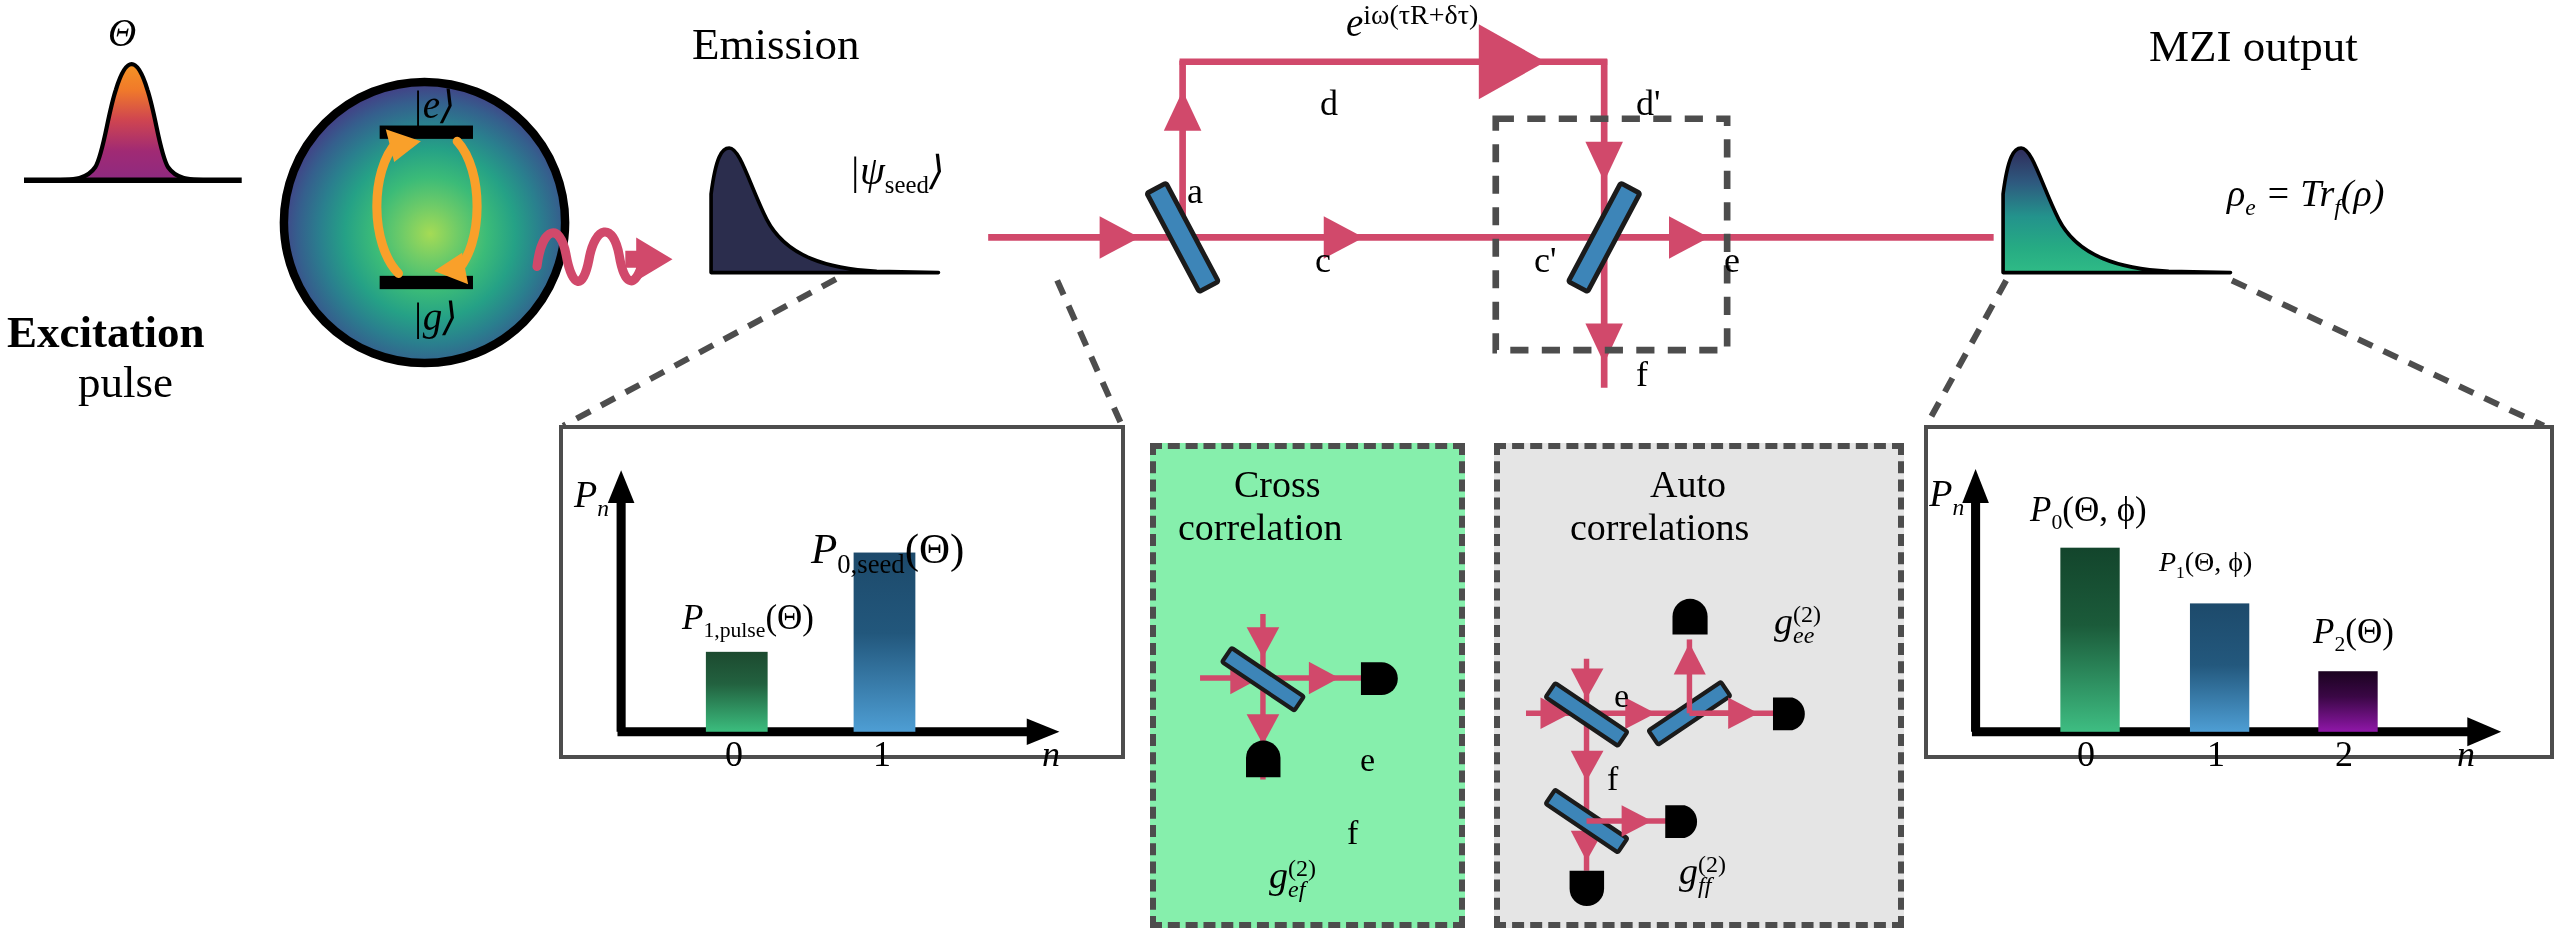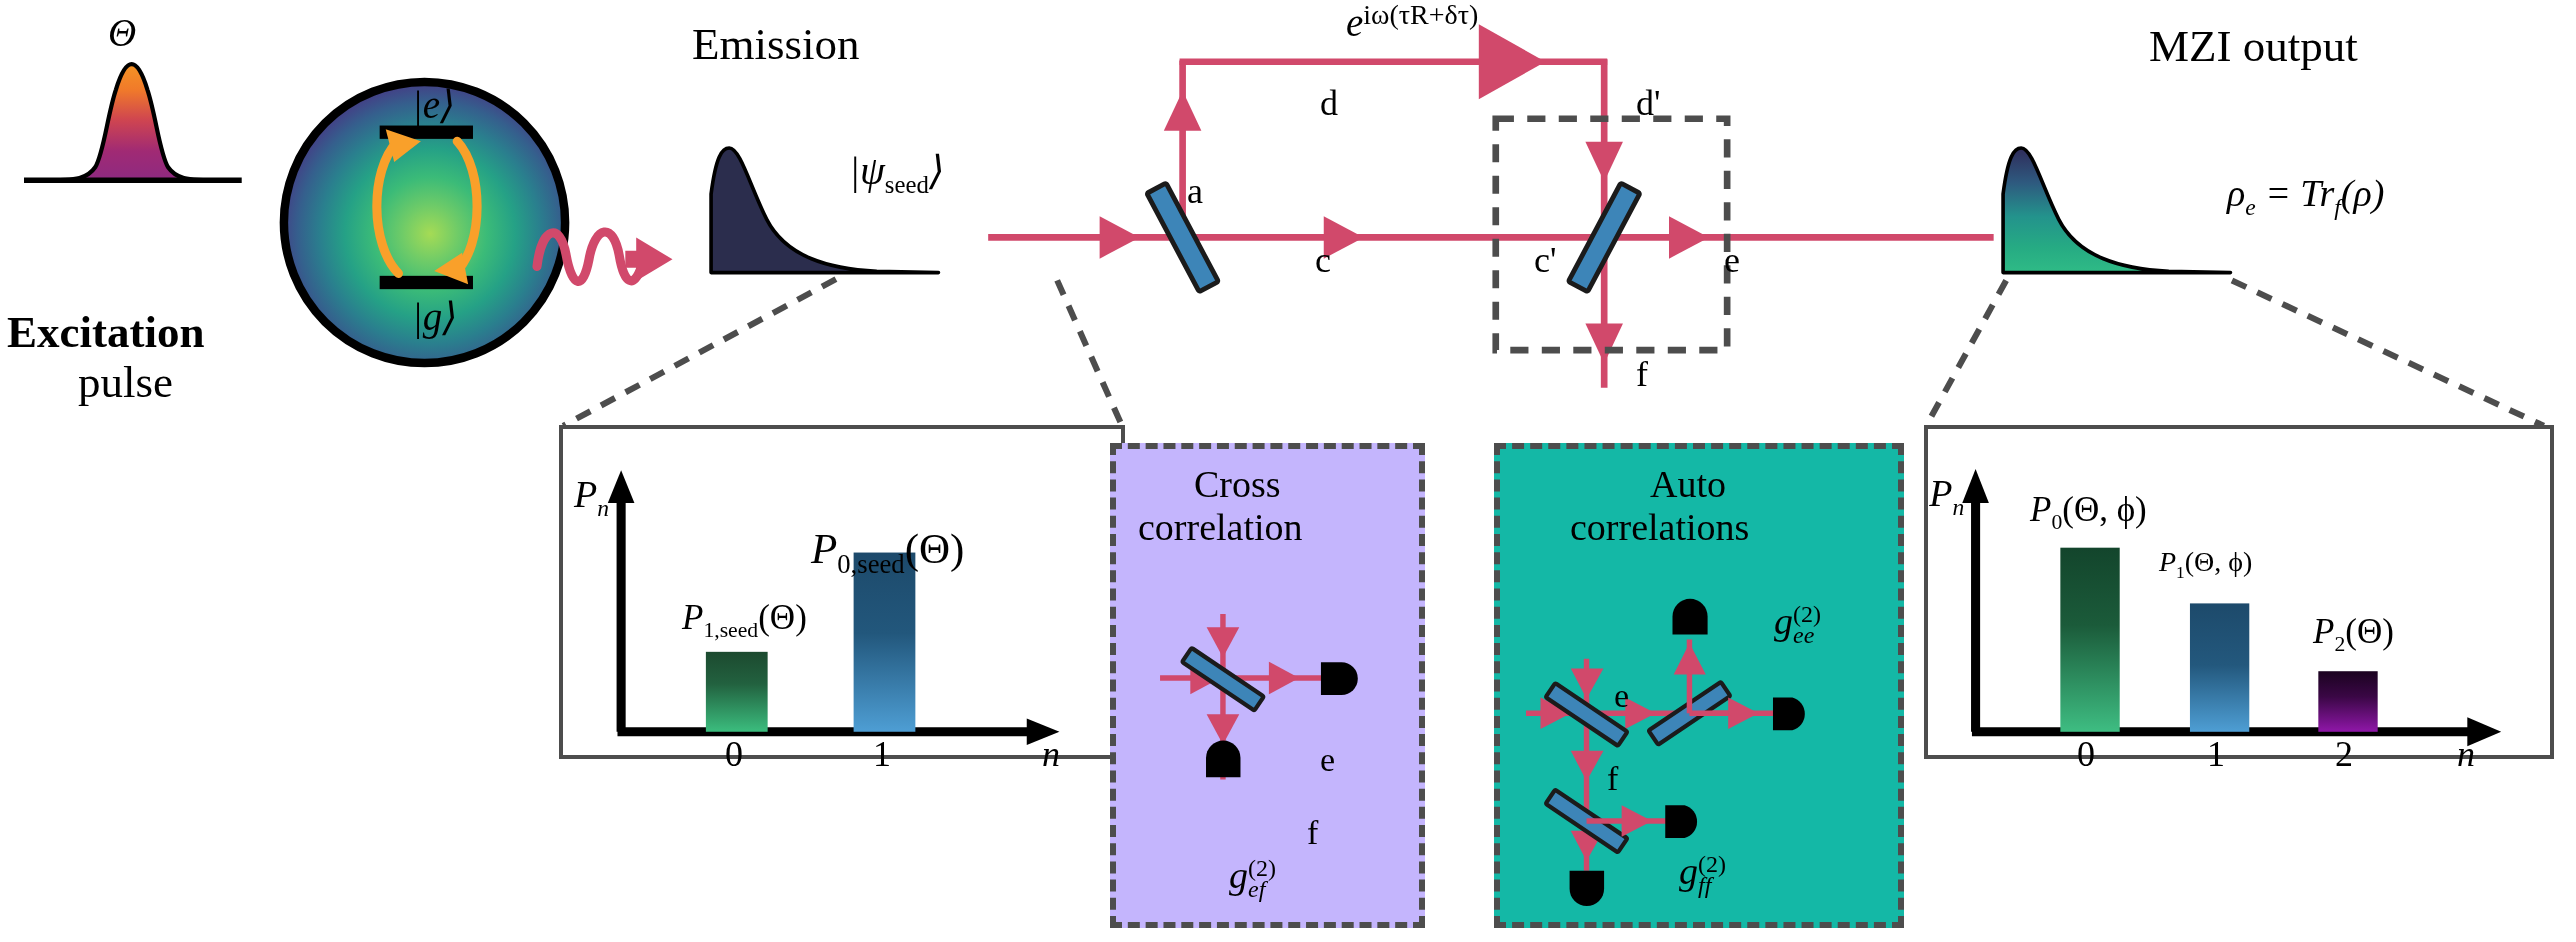--- a/index.html
+++ b/index.html
@@ -158,21 +158,21 @@
 
       <rect x="236" y="368" width="102" height="132" fill="url(#seedGreen)"></rect>
       <rect x="480" y="204" width="102" height="296" fill="url(#seedBlue)"></rect>
     </svg>
 
     <div class="abs txt math-it" style="left:11px; top:46px; font-size:38px;">
       <span>P</span><span class="subit">n</span>
     </div>
 
     <div class="abs txt math-it" style="left:119px; top:171px; font-size:35px;">
-      <span>P</span><span class="sub">1,seed</span><span class="upr">(Θ)</span>
+      <span>P</span><span class="sub">1,pulse</span><span class="upr">(Θ)</span>
     </div>
 
     <div class="abs txt math-it" style="left:248px; top:67px; font-size:43px;margin-top:31px;">
       <span>P</span><span class="sub">0,seed</span><span class="upr">(Θ)</span>
     </div>
 
     <div class="abs txt lbl-serif" style="left:162px; top:307px; font-size:36px;">0</div>
 
     <div class="abs txt lbl-serif" style="left:310px; top:307px; font-size:36px;">1</div>
 
@@ -215,22 +215,22 @@
   </div>
 
   <div class="abs txt lbl-serif" style="left:1187px; top:173px; font-size:36px;">a</div>
   <div class="abs txt lbl-serif" style="left:1320px; top:85px; font-size:36px;">d</div>
   <div class="abs txt lbl-serif" style="left:1315px; top:242px; font-size:36px;">c</div>
   <div class="abs txt lbl-serif" style="left:1636px; top:85px; font-size:36px;">d'</div>
   <div class="abs txt lbl-serif" style="left:1534px; top:242px; font-size:36px;">c'</div>
   <div class="abs txt lbl-serif" style="left:1724px; top:242px; font-size:36px;">e</div>
   <div class="abs txt lbl-serif" style="left:1636px; top:356px; font-size:36px;">f</div>
 
-  <div class="abs" style="left:1110px; top:443px; width:315px; height:485px;
-       border:6.7px dashed #4d4d4d; background:#c4b5fd; box-sizing:border-box;">
+  <div class="abs" style="left:1150px; top:443px; width:315px; height:485px;
+       border:6.7px dashed #4d4d4d; background:#86efac; box-sizing:border-box;">
 
     <div class="abs txt title" style="left:78px; top:15.8px; font-size:38px;">Cross</div>
     <div class="abs txt title" style="left:22px; top:59px; font-size:38px;">correlation</div>
 
     <svg class="abs" style="left:38px; top:161px;" width="254" height="182" viewBox="0 0 420 300">
 
       <line x1="10" y1="112" x2="280" y2="112" stroke="#d1496b" stroke-width="9"></line>
       <polygon points="110,112 60,85 60,139" fill="#d1496b"></polygon>
       <polygon points="240,112 190,85 190,139" fill="#d1496b"></polygon>
 
@@ -250,21 +250,21 @@
 
     <div class="abs txt math-it" style="left:113px; top:407px; font-size:38px;">
       <span>g</span><span style="display:inline-block; vertical-align:middle;">
         <span class="abs" style="position:relative; display:block; font-size:24px; font-style:normal; line-height:0.9;">(2)</span>
         <span style="display:block; font-size:24px; font-style:italic; line-height:0.9;">ef</span>
       </span>
     </div>
   </div>
 
   <div class="abs" style="left:1494px; top:443px; width:410px; height:485px;
-       border:6.7px dashed #4d4d4d; background:#14b8a6; box-sizing:border-box;">
+       border:6.7px dashed #4d4d4d; background:#e5e5e5; box-sizing:border-box;">
 
     <div class="abs txt title" style="left:150px; top:15.8px; font-size:38px;">Auto</div>
     <div class="abs txt title" style="left:70px; top:59px; font-size:38px;">correlations</div>
 
     <svg class="abs" style="left:15.8px; top:119px;" width="382" height="339" viewBox="0 0 630 560">
 
       <line x1="16" y1="240" x2="370" y2="240" stroke="#d1496b" stroke-width="9"></line>
       <polygon points="90,240 40,214 40,266" fill="#d1496b"></polygon>
       <polygon points="230,240 180,214 180,266" fill="#d1496b"></polygon>
 

